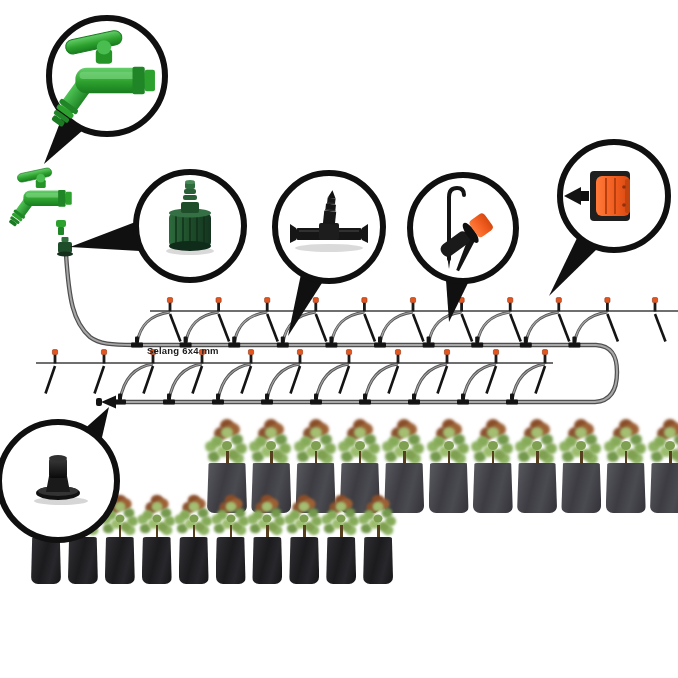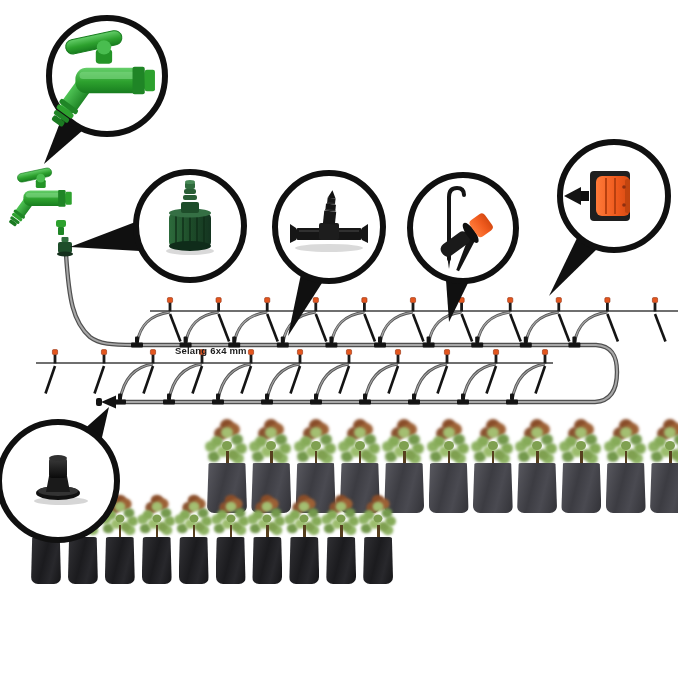--- a/index.html
+++ b/index.html
@@ -3,21 +3,21 @@
 <meta charset="utf-8">
 <style>
   html,body{margin:0;padding:0;background:#fff;}
   #canvas{
     position:relative;width:678px;height:678px;overflow:hidden;background:#ffffff;
     font-family:"Liberation Sans", sans-serif;
   }
   #scene{position:absolute;left:0;top:0;z-index:3;pointer-events:none;}
   .hose-label{
     position:absolute;left:147px;top:345px;z-index:4;
-    font-size:9.5px;font-weight:bold;color:#1c1c1c;letter-spacing:.2px;margin-left:28px;
+    font-size:9.5px;font-weight:bold;color:#1c1c1c;letter-spacing:.2px;
   }
   
   #plants-back,#plants-front{position:absolute;left:0;top:0;width:678px;height:678px;}
   #plants-back{z-index:1;}
   #plants-front{z-index:2;}
   .plant{position:absolute;}
   .bag{
     position:absolute;left:2px;right:2px;bottom:0;
     border-radius:4px 4px 7px 7px;
     clip-path:polygon(4% 0,96% 0,100% 96%,90% 100%,10% 100%,0 96%);

